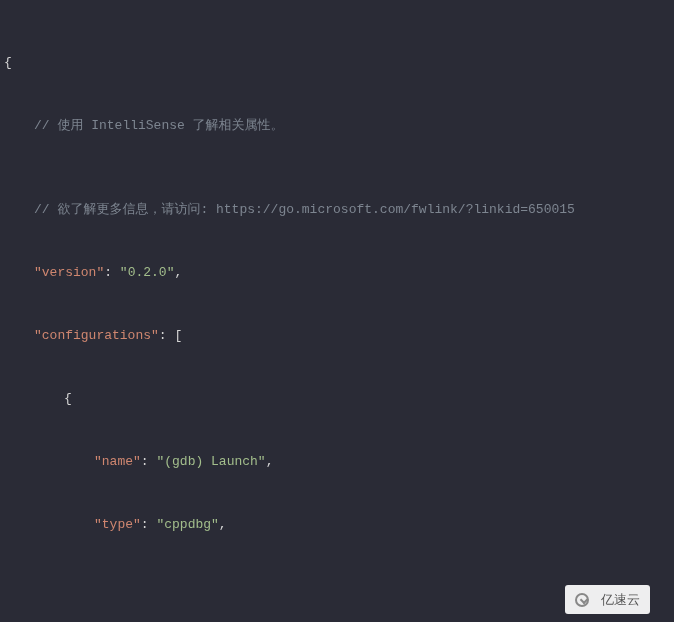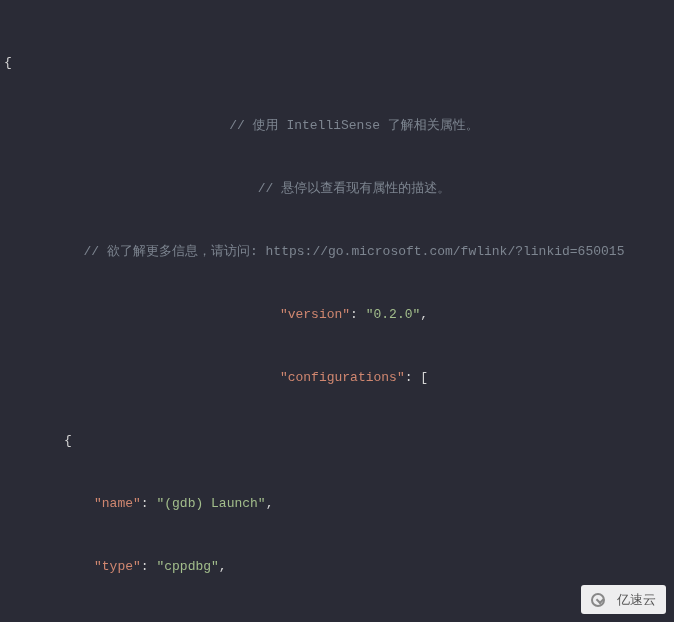--- a/index.html
+++ b/index.html
@@ -18,33 +18,33 @@
       height: 622px;
       overflow: hidden;
       position: relative;
     }
     .code-container {
       white-space: pre;
     }
     .line {
       min-height: 21px;
     }
-    .indent-1 { padding-left: 30px; text-align: center; }
+    .indent-1 { padding-left: 30px; }
     .indent-2 { padding-left: 60px; }
     .indent-3 { padding-left: 90px; }
     .tk-brace { color: #d4d4d4; }
     .tk-comment { color: #7d8590; }
     .tk-key { color: #d08770; }
     .tk-colon { color: #d4d4d4; }
     .tk-string { color: #a3be8c; }
     .tk-punc { color: #d4d4d4; }
     .watermark {
       position: absolute;
       bottom: 8px;
-      right: 8px;
+      right: 24px;
       background: rgba(255,255,255,0.92);
       padding: 4px 10px;
       border-radius: 3px;
       font-family: sans-serif;
       font-size: 13px;
       color: #555;
       display: flex;
       align-items: center;
       gap: 12px;
     }
@@ -69,21 +69,20 @@
   </style>
 </head>
 <body>
 
 <div class="code-container">
 
 <div class="line"><span class="tk-brace">{</span></div>
 
 <div class="line indent-1"><span class="tk-comment">// 使用 IntelliSense 了解相关属性。</span></div>
 
-<div class="line indent-1"><span class="tk-comment">// 悬停以查看现有属性的描述。</span></div>
 
 <div class="line indent-1"><span class="tk-comment">// 欲了解更多信息，请访问: https://go.microsoft.com/fwlink/?linkid=650015</span></div>
 
 <div class="line indent-1"><span class="tk-key">"version"</span><span class="tk-colon">: </span><span class="tk-string">"0.2.0"</span><span class="tk-punc">,</span></div>
 
 <div class="line indent-1"><span class="tk-key">"configurations"</span><span class="tk-colon">: </span><span class="tk-punc">[</span></div>
 
 <div class="line indent-2"><span class="tk-brace">{</span></div>
 
 <div class="line indent-3"><span class="tk-key">"name"</span><span class="tk-colon">: </span><span class="tk-string">"(gdb) Launch"</span><span class="tk-punc">,</span></div>

